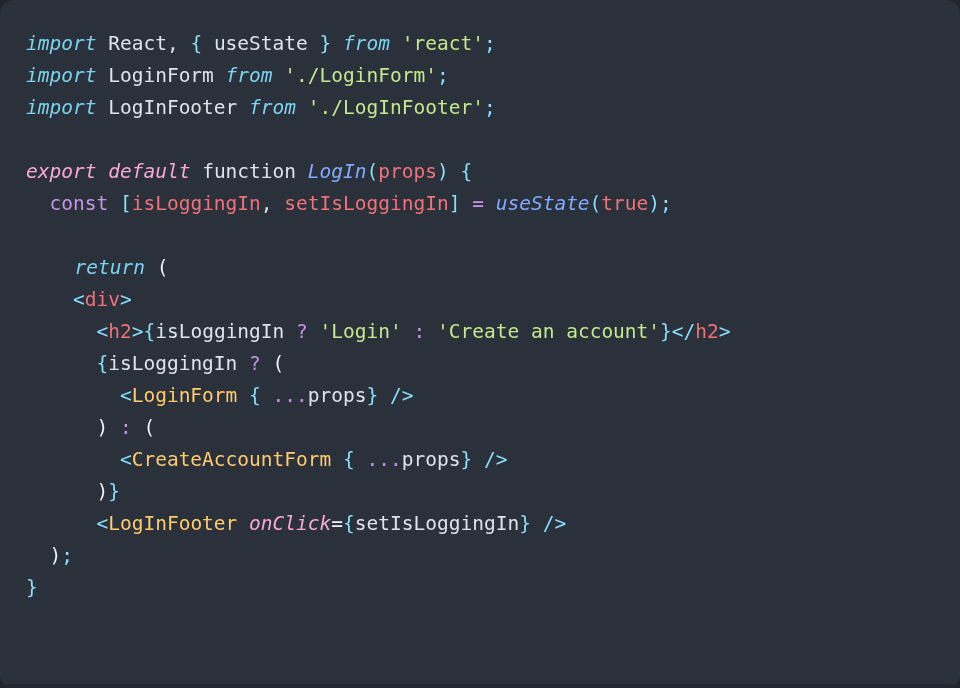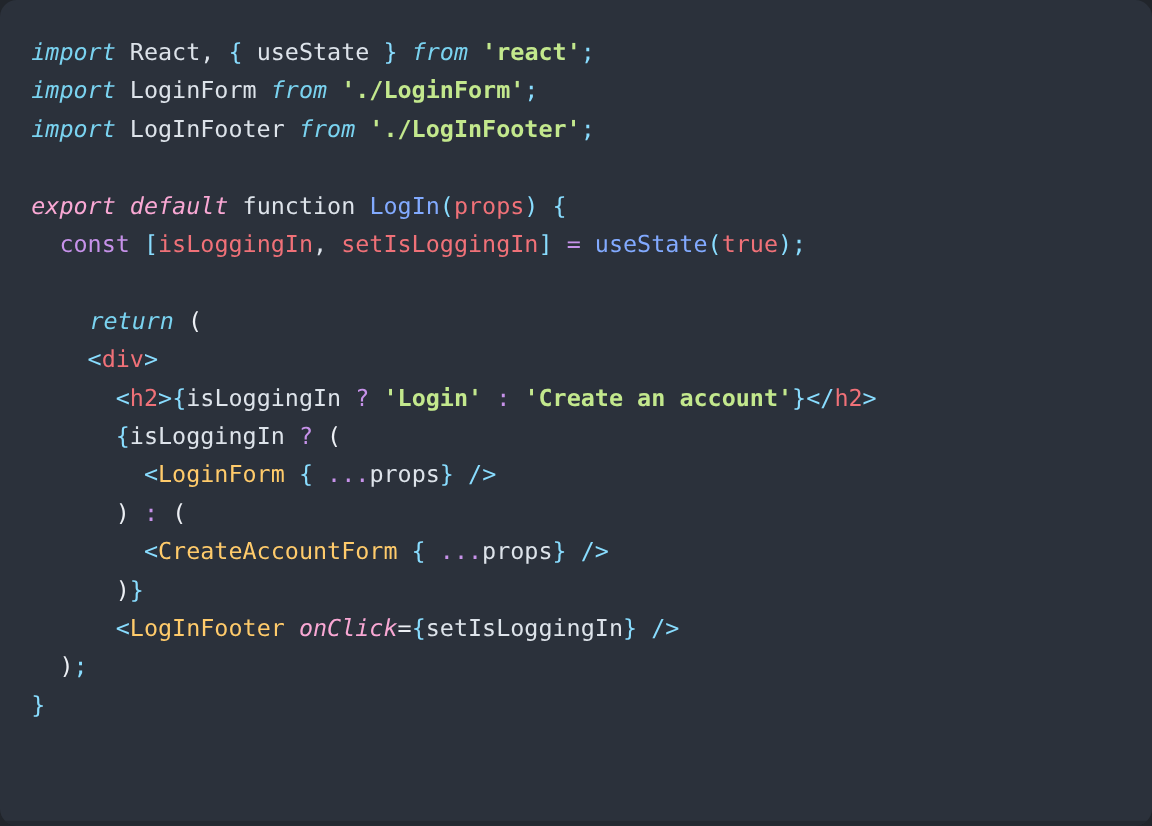--- a/index.html
+++ b/index.html
@@ -44,22 +44,22 @@
   }
   .code-line.blank { color: transparent; }
 
   
   .t-kw-import   { color: #7ad3f0; font-style: italic; }
   .t-kw-return   { color: #7ad3f0; font-style: italic; margin-left: 25px; }
   .t-kw-purple   { color: #f9a8d4; font-style: italic; text-align: right; }
   .t-kw-const    { color: #c792ea; }
   .t-op-purple   { color: #c792ea; }
   .t-plain       { color: #dde3ea; }
-  .t-string      { color: #c3e88d; font-weight: bold; }
-  .t-fn          { color: #82aaff; }
+  .t-string      { color: #c3e88d; }
+  .t-fn          { color: #82aaff; font-style: italic; }
   .t-red         { color: #f07178; }
   .t-tagbracket  { color: #89ddff; }
   .t-brace       { color: #89ddff; }
   .t-component   { color: #ffcb6b; }
   .t-white       { color: #eceff4; }
   .t-semi        { color: #89ddff; }
 
   #bottom-edge {
     position: absolute;
     left: 0;

